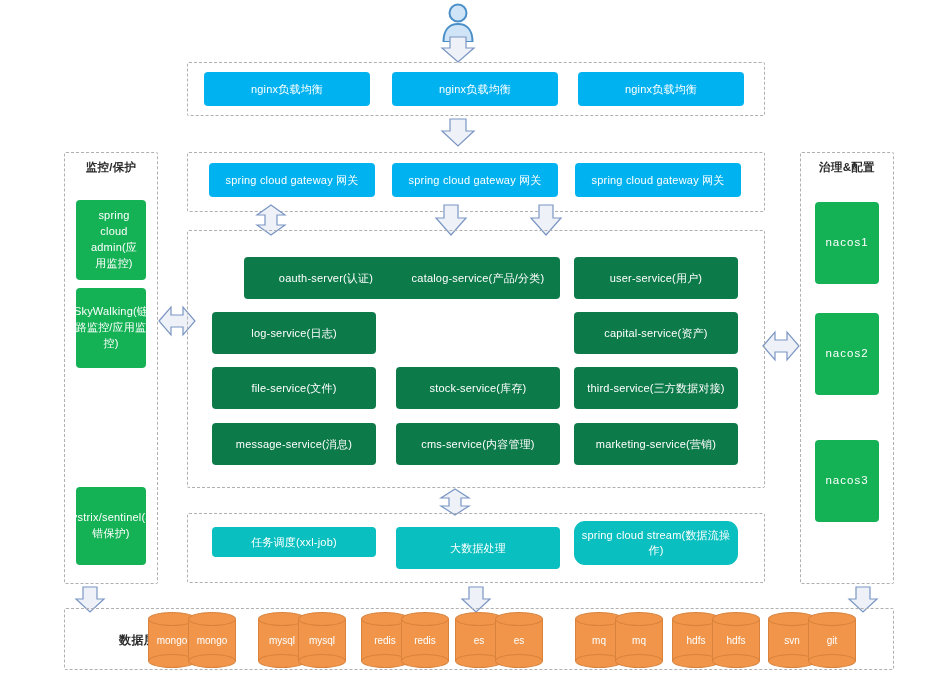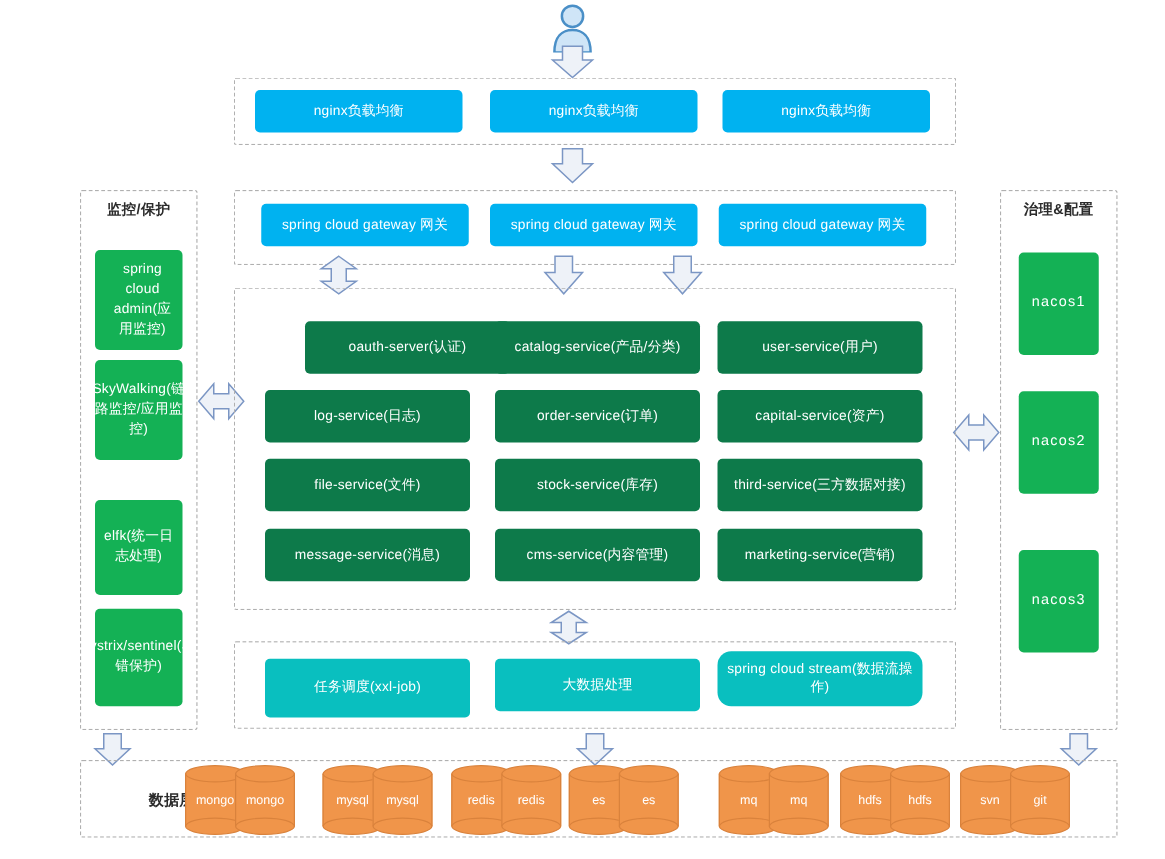--- a/index.html
+++ b/index.html
@@ -151,23 +151,20 @@
 
   <div class="dash" style="left:64px;top:152px;width:94px;height:432px;"></div>
   <div class="panel-title" style="left:64px;top:160px;width:94px;text-align:center;">监控/保护</div>
 
   <div class="node green sidebar" style="left:76px;top:200px;width:70px;height:80px;padding-left:12px;">
     <span>spring cloud admin(应用监控)</span>
   </div>
   <div class="node green sidebar" style="left:76px;top:288px;width:70px;height:80px;">
     <span>SkyWalking(链路监控/应用监控)</span>
   </div>
-  <div class="node green sidebar" style="left:76px;top:400px;width:70px;height:76px;">
-    <span>elfk(统一日志处理)</span>
-  </div>
   <div class="node green sidebar" style="left:76px;top:487px;width:70px;height:78px;">
     <span>hystrix/sentinel(容错保护)</span>
   </div>
 
   <div class="arrow" style="left:158px;top:296px;">
     <svg width="38" height="50" viewBox="0 0 38 50">
       <path d="M1 25 L13 11 V19 H25 V11 L37 25 L25 39 V31 H13 V39 Z" fill="#eef2f8" stroke="#7b96c4" stroke-width="1.2"></path>
     </svg>
   </div>
 
@@ -198,23 +195,20 @@
   <div class="node dgreen" style="left:396px;top:257px;width:164px;height:42px;">
     <span>catalog-service(产品/分类)</span>
   </div>
   <div class="node dgreen" style="left:574px;top:257px;width:164px;height:42px;justify-content:center;">
     <span>user-service(用户)</span>
   </div>
 
   <div class="node dgreen" style="left:212px;top:312px;width:164px;height:42px;">
     <span>log-service(日志)</span>
   </div>
-  <div class="node dgreen" style="left:396px;top:312px;width:164px;height:42px;">
-    <span>order-service(订单)</span>
-  </div>
   <div class="node dgreen" style="left:574px;top:312px;width:164px;height:42px;">
     <span>capital-service(资产)</span>
   </div>
 
   <div class="node dgreen" style="left:212px;top:367px;width:164px;height:42px;">
     <span>file-service(文件)</span>
   </div>
   <div class="node dgreen" style="left:396px;top:367px;width:164px;height:42px;">
     <span>stock-service(库存)</span>
   </div>
@@ -232,21 +226,21 @@
     <span>marketing-service(营销)</span>
   </div>
 
   <div class="arrow" style="left:438px;top:488px;">
     <svg width="34" height="28" viewBox="0 0 34 28">
       <path d="M17 1 L31 10 H23 V18 H31 L17 27 L3 18 H11 V10 H3 Z" fill="#eef2f8" stroke="#7b96c4" stroke-width="1.2"></path>
     </svg>
   </div>
 
   <div class="dash" style="left:187px;top:513px;width:578px;height:70px;"></div>
-  <div class="node teal" style="left:212px;top:527px;width:164px;height:47px;">
+  <div class="node teal" style="left:212px;top:527px;width:164px;height:30px;">
     <span>任务调度(xxl-job)</span>
   </div>
   <div class="node teal" style="left:396px;top:527px;width:164px;height:42px;">
     <span>大数据处理</span>
   </div>
   <div class="node teal" style="left:574px;top:521px;width:164px;height:44px;border-radius:11px;">
     <span>spring cloud stream(数据流操作)</span>
   </div>
 
   <div class="arrow" style="left:74px;top:586px;">

